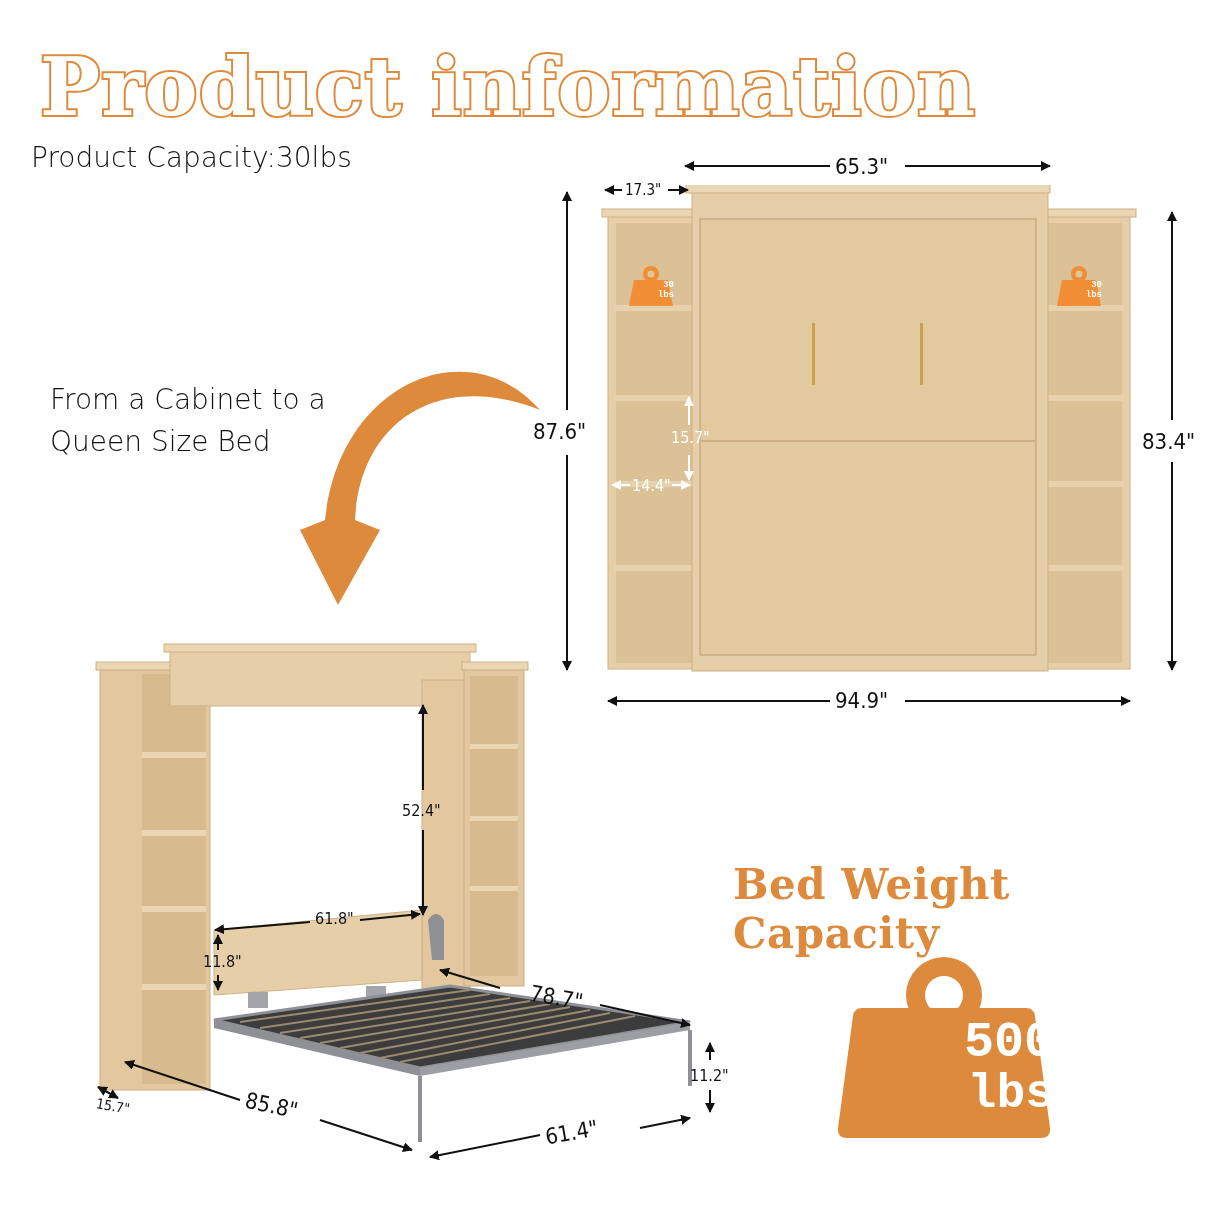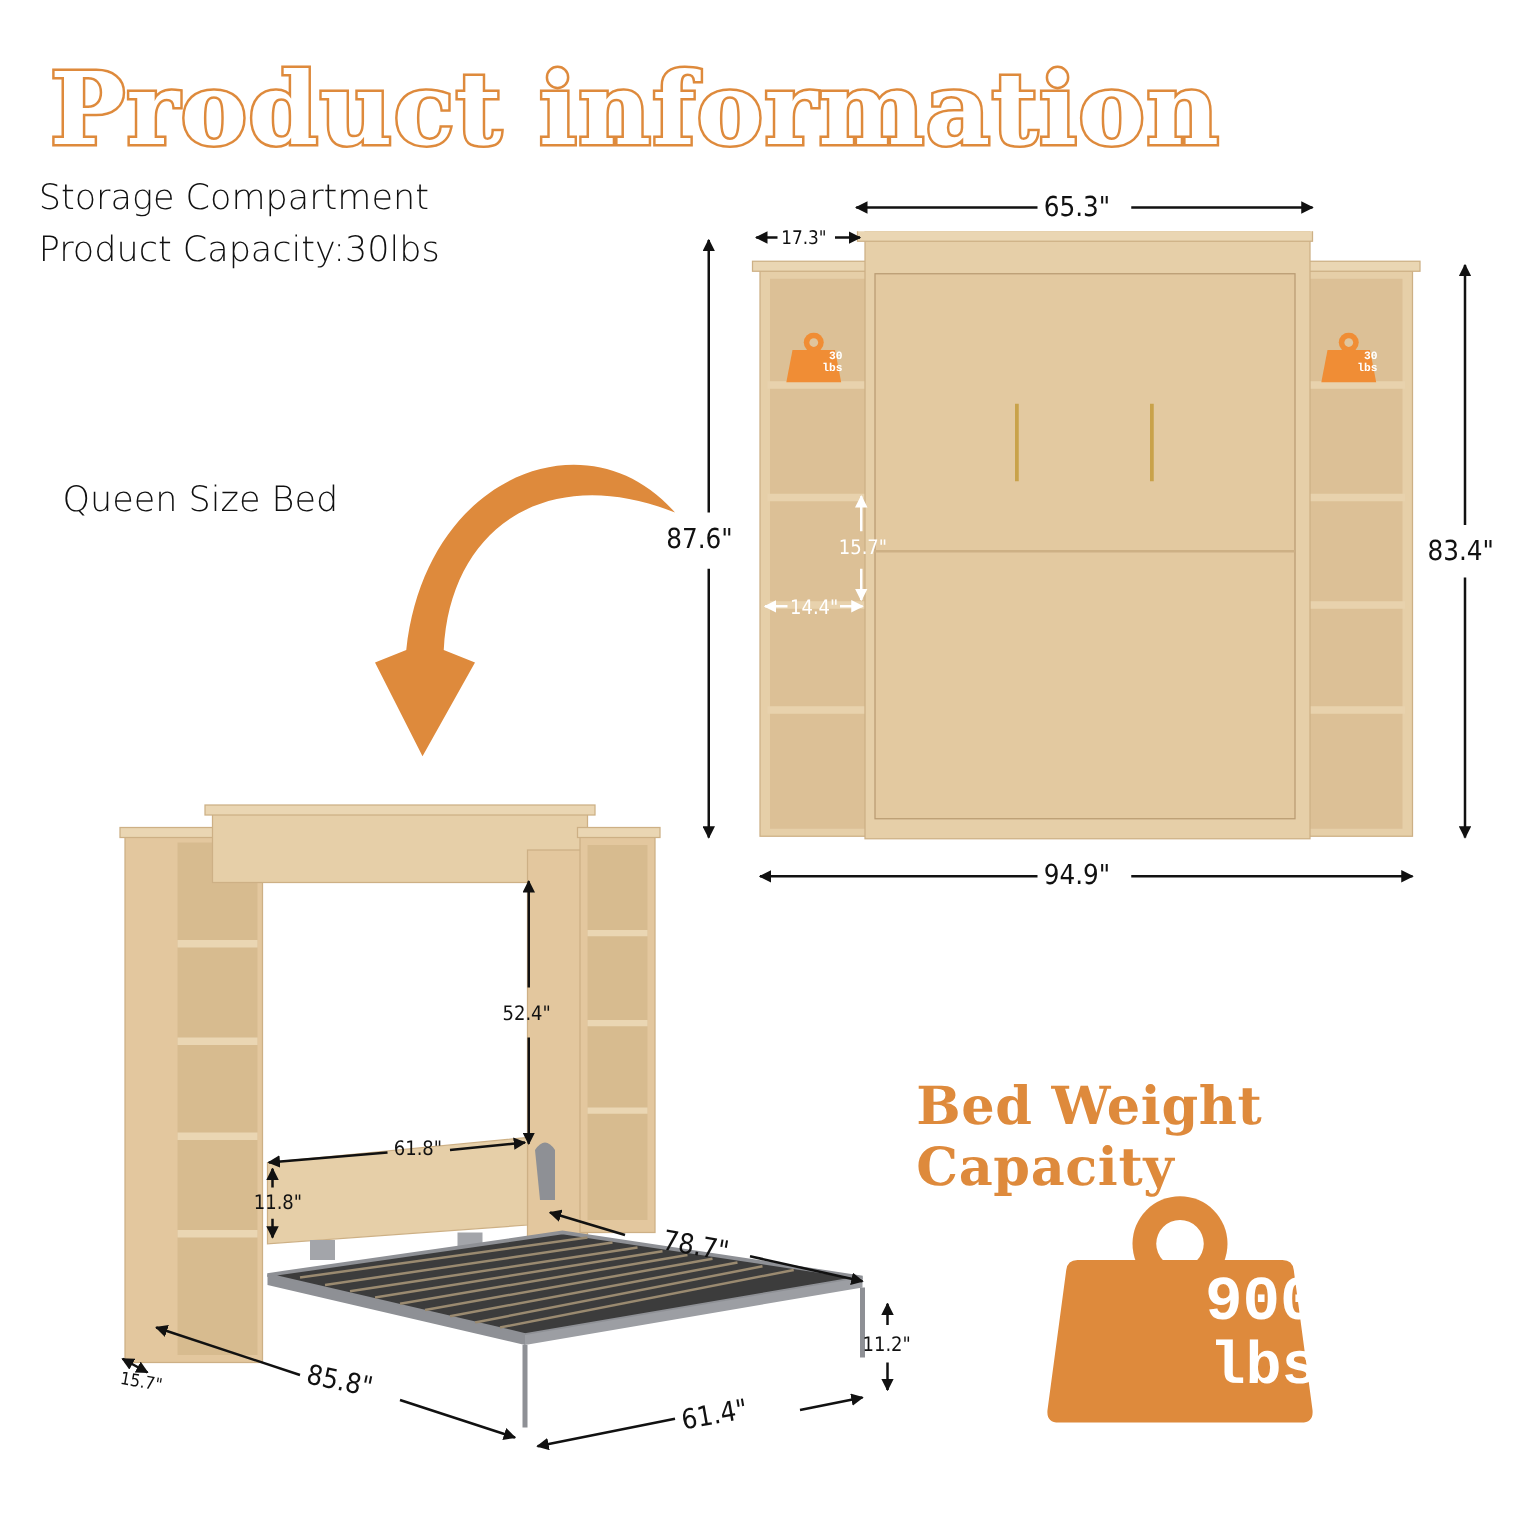--- a/index.html
+++ b/index.html
@@ -18,25 +18,25 @@
   .capacity-title { font-family:"DejaVu Serif", serif; font-weight:bold; color:#de8a3c; font-size:42px; letter-spacing:0.5px; }
   .weight-text { font-family:Liberation Mono, monospace; font-weight:bold; color:#ffffff; text-align:right; }
   svg { position:absolute; left:0; top:0; }
 </style>
 </head>
 <body>
 
 <div class="abs title">Product information</div>
 
 <div class="abs note" style="left:31px; top:137px;">
-  <div>Storage Compartment</div>
   <div>Product Capacity:30lbs</div>
 </div>
 
 <div class="abs note" style="left:50px; top:379px;">
+  <div>From a Cabinet to a</div>
   <div>Queen Size Bed</div>
 </div>
 
 <svg width="1214" height="1214" style="pointer-events:none;">
   <path d="M540,410 C470,330 340,380 325,520 L300,530 L338,605 L380,530 L355,520 C360,420 440,370 540,410 Z" fill="#de8a3c"></path>
 </svg>
 
 <div class="abs" style="left:600px; top:185px; width:560px; height:490px;">
   <svg width="560" height="490">
 
@@ -194,15 +194,15 @@
 <div class="abs dim" style="left:96px; top:1098px; font-size:14px; transform:rotate(10deg);">15.7"</div>
 
 <div class="abs capacity-title" style="left:733px; top:860px;">Bed Weight Capacity</div>
 
 <div class="abs" style="left:834px; top:950px; width:220px; height:190px;">
   <svg width="220" height="190">
     <circle cx="110" cy="45" r="38" fill="#de8a3c"></circle>
     <circle cx="110" cy="45" r="19" fill="#ffffff"></circle>
     <path d="M28,58 L192,58 Q200,58 201,66 L216,178 Q217,188 207,188 L13,188 Q3,188 4,178 L19,66 Q20,58 28,58 Z" fill="#de8a3c"></path>
   </svg>
-  <div class="abs weight-text" style="left:0; top:66px; width:220px; font-size:50px; line-height:54px;">900</div>
+  <div class="abs weight-text" style="left:0; top:66px; width:220px; font-size:50px; line-height:54px;">500</div>
   <div class="abs weight-text" style="left:0; top:118px; width:220px; font-size:48px; line-height:52px;">lbs</div>
 </div>
 
 </body></html>

